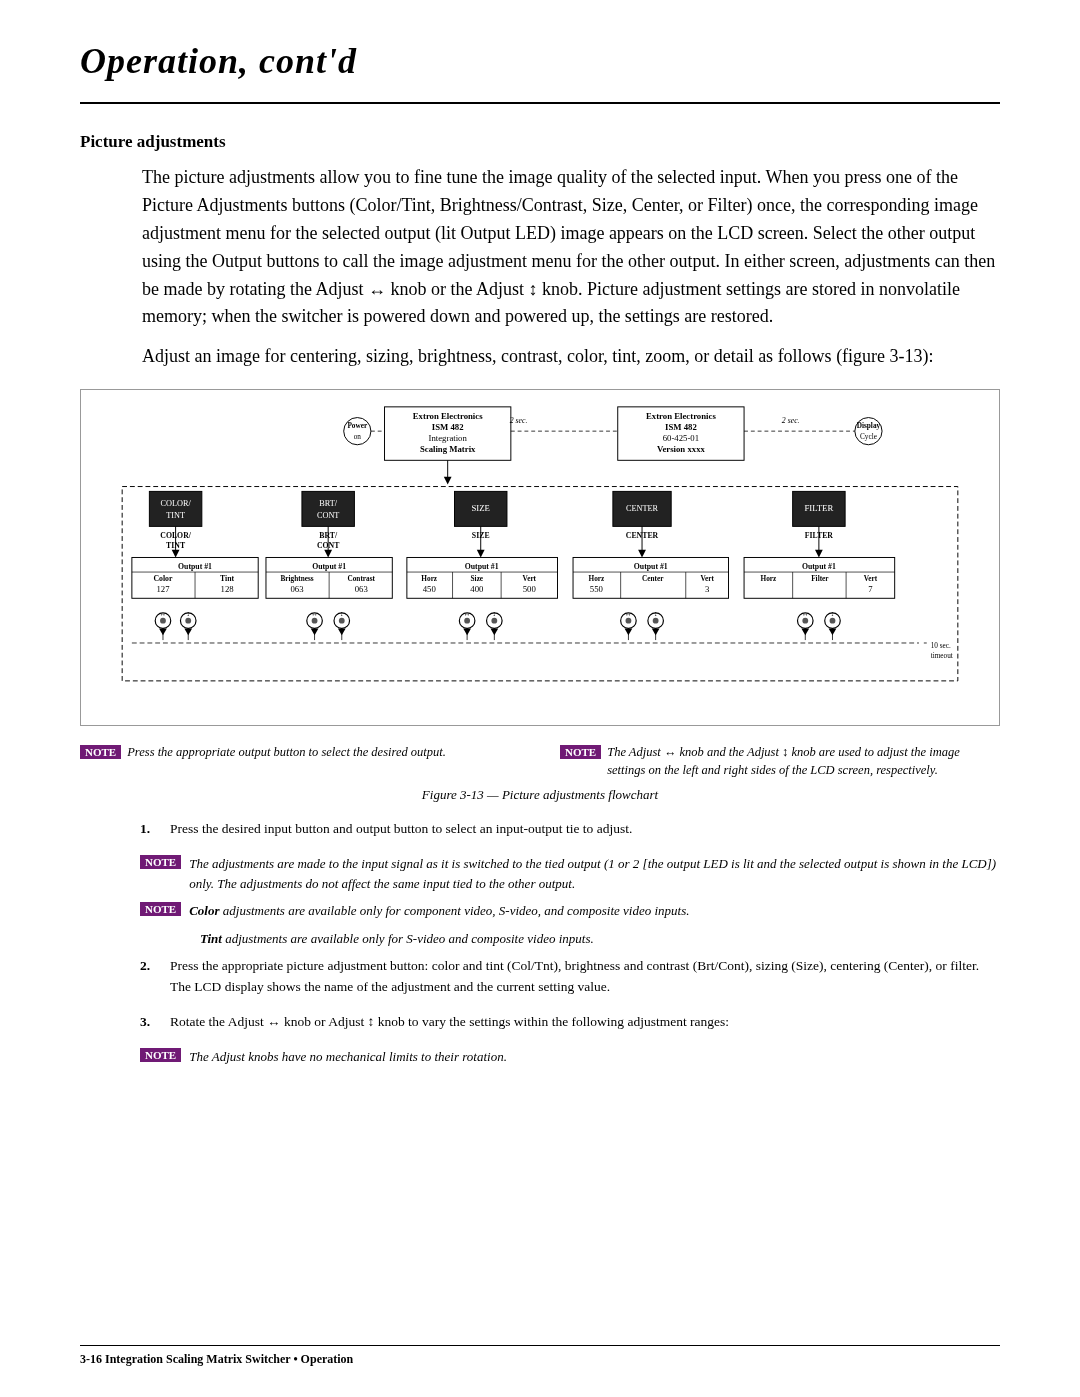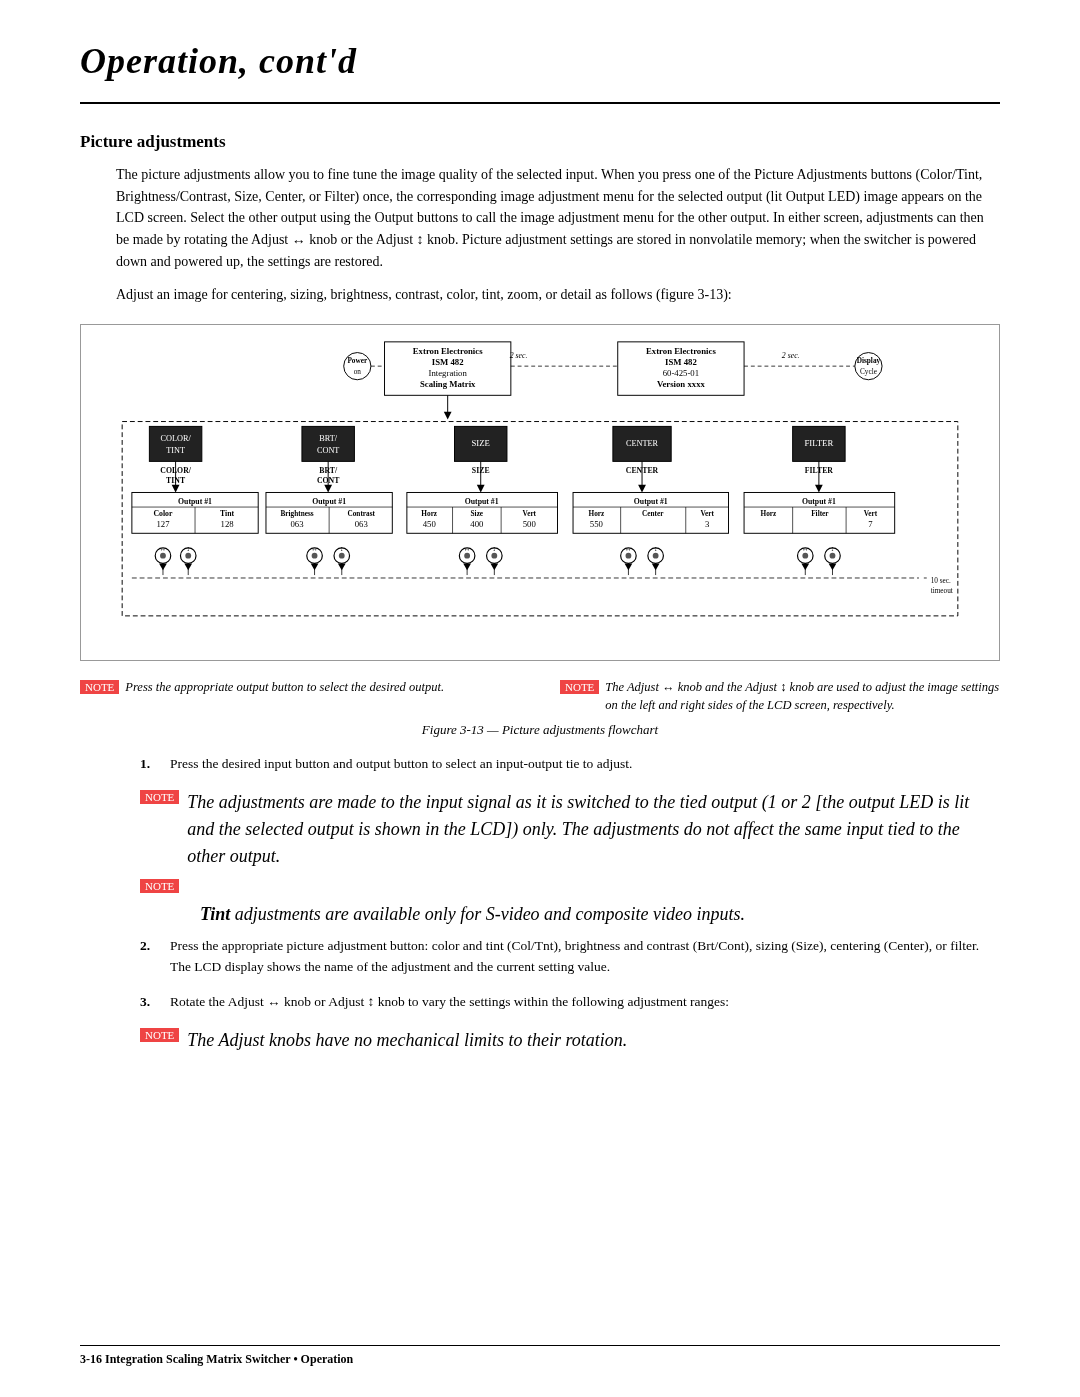--- a/index.html
+++ b/index.html
@@ -28,24 +28,24 @@
 
     
     .section-heading {
       font-size: 17px;
       font-weight: bold;
       margin-bottom: 12px;
     }
 
     
     .body-text {
-      font-size: 14px;
+      font-size: 18px;
       line-height: 1.55;
       margin-bottom: 12px;
-      margin-left: 36px;
+      margin-left: 62px;
       font-family: Liberation Serif, serif;
     }
 
     
     .diagram-container {
       border: 1px solid #999;
       margin: 18px 0;
       padding: 12px;
       background: #fff;
       position: relative;
@@ -59,24 +59,24 @@
       margin: 10px 0 6px 0;
       font-size: 12.5px;
     }
     .note-block {
       display: flex;
       align-items: flex-start;
       gap: 6px;
       flex: 1;
     }
     .note-label {
-      background: #ef4444;
+      background: #701a75;
       color: #fff;
       font-size: 11px;
-      font-weight: normal;
+      font-weight: bold;
       padding: 1px 5px;
       white-space: nowrap;
       height: fit-content;
       margin-top: 1px;
     }
     .note-text {
       font-size: 12.5px;
       font-style: italic;
       line-height: 1.4;
     }
@@ -114,21 +114,21 @@
       display: flex;
       align-items: flex-start;
       gap: 8px;
       margin: 8px 0 8px 60px;
       font-size: 13px;
     }
     .note-inline .note-label {
       margin-top: 1px;
     }
     .note-inline .note-text {
-      font-size: 18px;
+      font-size: 13px;
       line-height: 1.5;
     }
 
     
     .page-footer {
       position: fixed;
       bottom: 30px;
       left: 80px;
       right: 80px;
       display: flex;
@@ -384,20 +384,21 @@
   </div>
 </div>
 
 <div class="note-inline">
   <span class="note-label">NOTE</span>
   <span class="note-text">The adjustments are made to the input signal as it is switched to the tied output (1 or 2 [the output LED is lit and the selected output is shown in the LCD]) only.  The adjustments do not affect the same input tied to the other output.</span>
 </div>
 
 <div class="note-inline">
   <span class="note-label">NOTE</span>
+  <span class="note-text"><strong>Color</strong> adjustments are available only for component video, S-video, and composite video inputs.</span>
 </div>
 
 <div class="note-inline" style="margin-left:120px;">
   <span class="note-text"><em><strong>Tint</strong> adjustments are available only for S-video and composite video inputs.</em></span>
 </div>
 
 <div class="numbered-list">
   <div class="numbered-item">
     <span class="num">2.</span>
     <span class="item-text">Press the appropriate picture adjustment button: color and tint (Col/Tnt), brightness and contrast (Brt/Cont), sizing (Size), centering (Center), or filter. The LCD display shows the name of the adjustment and the current setting value.</span>

